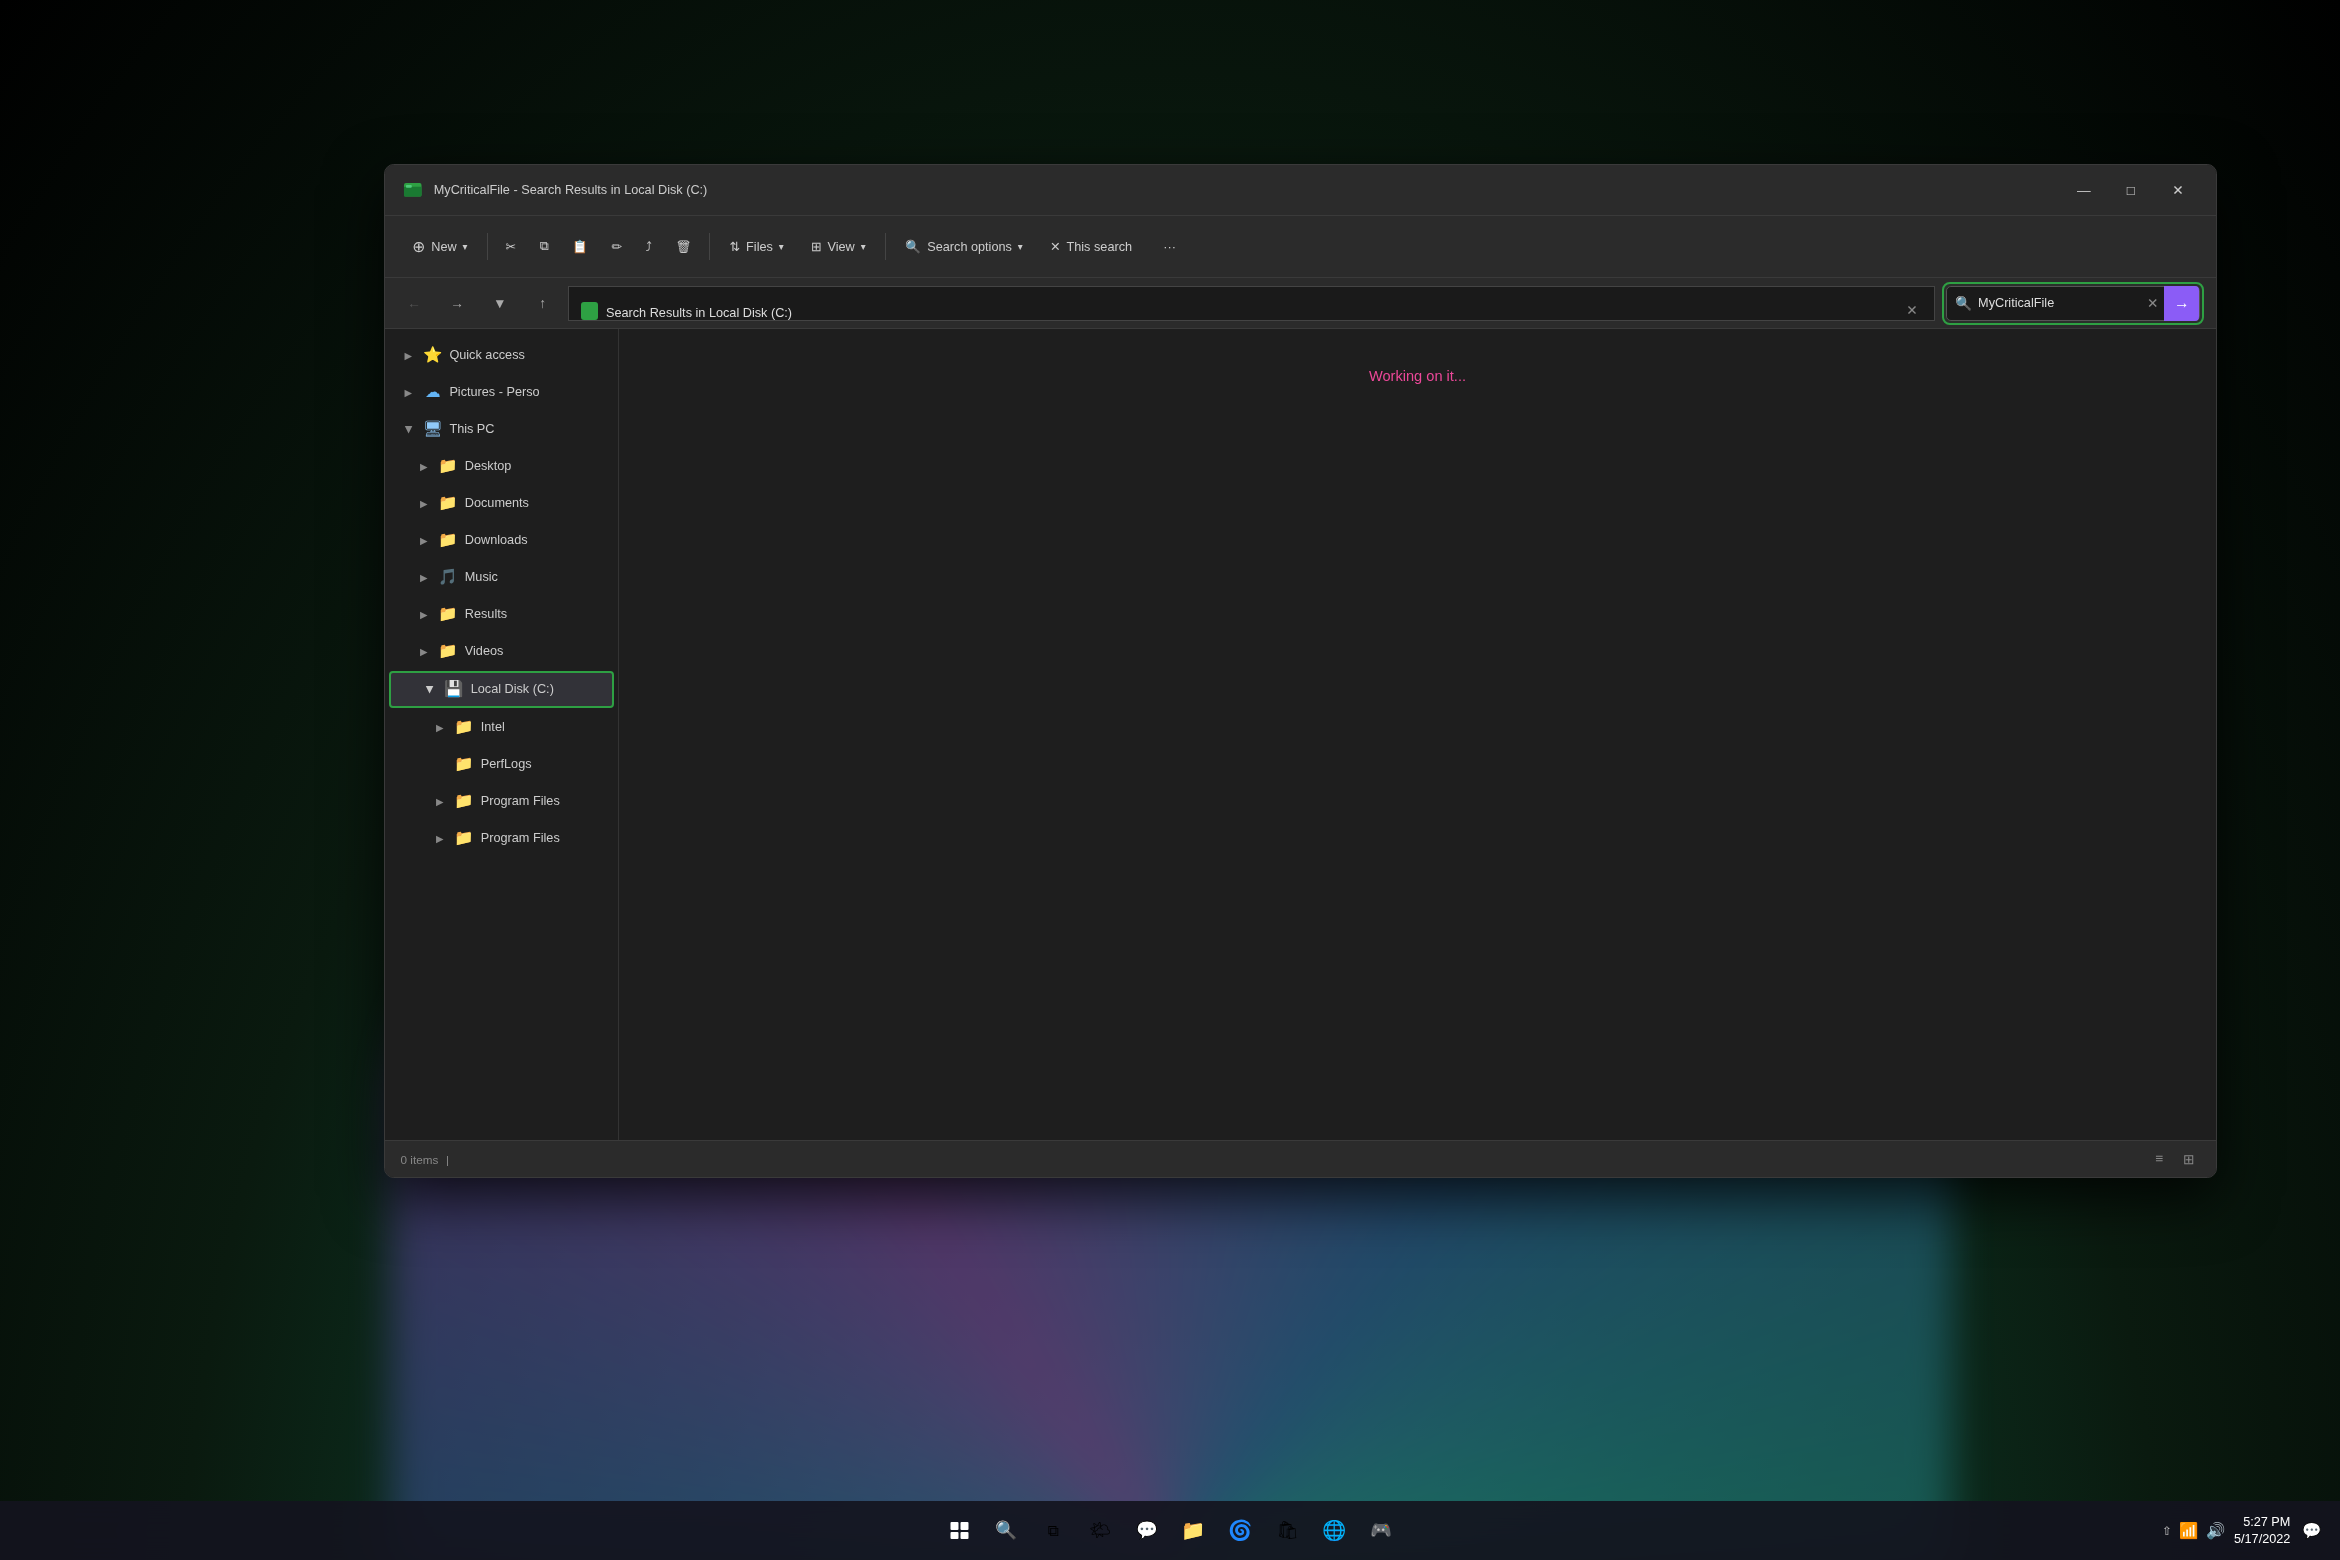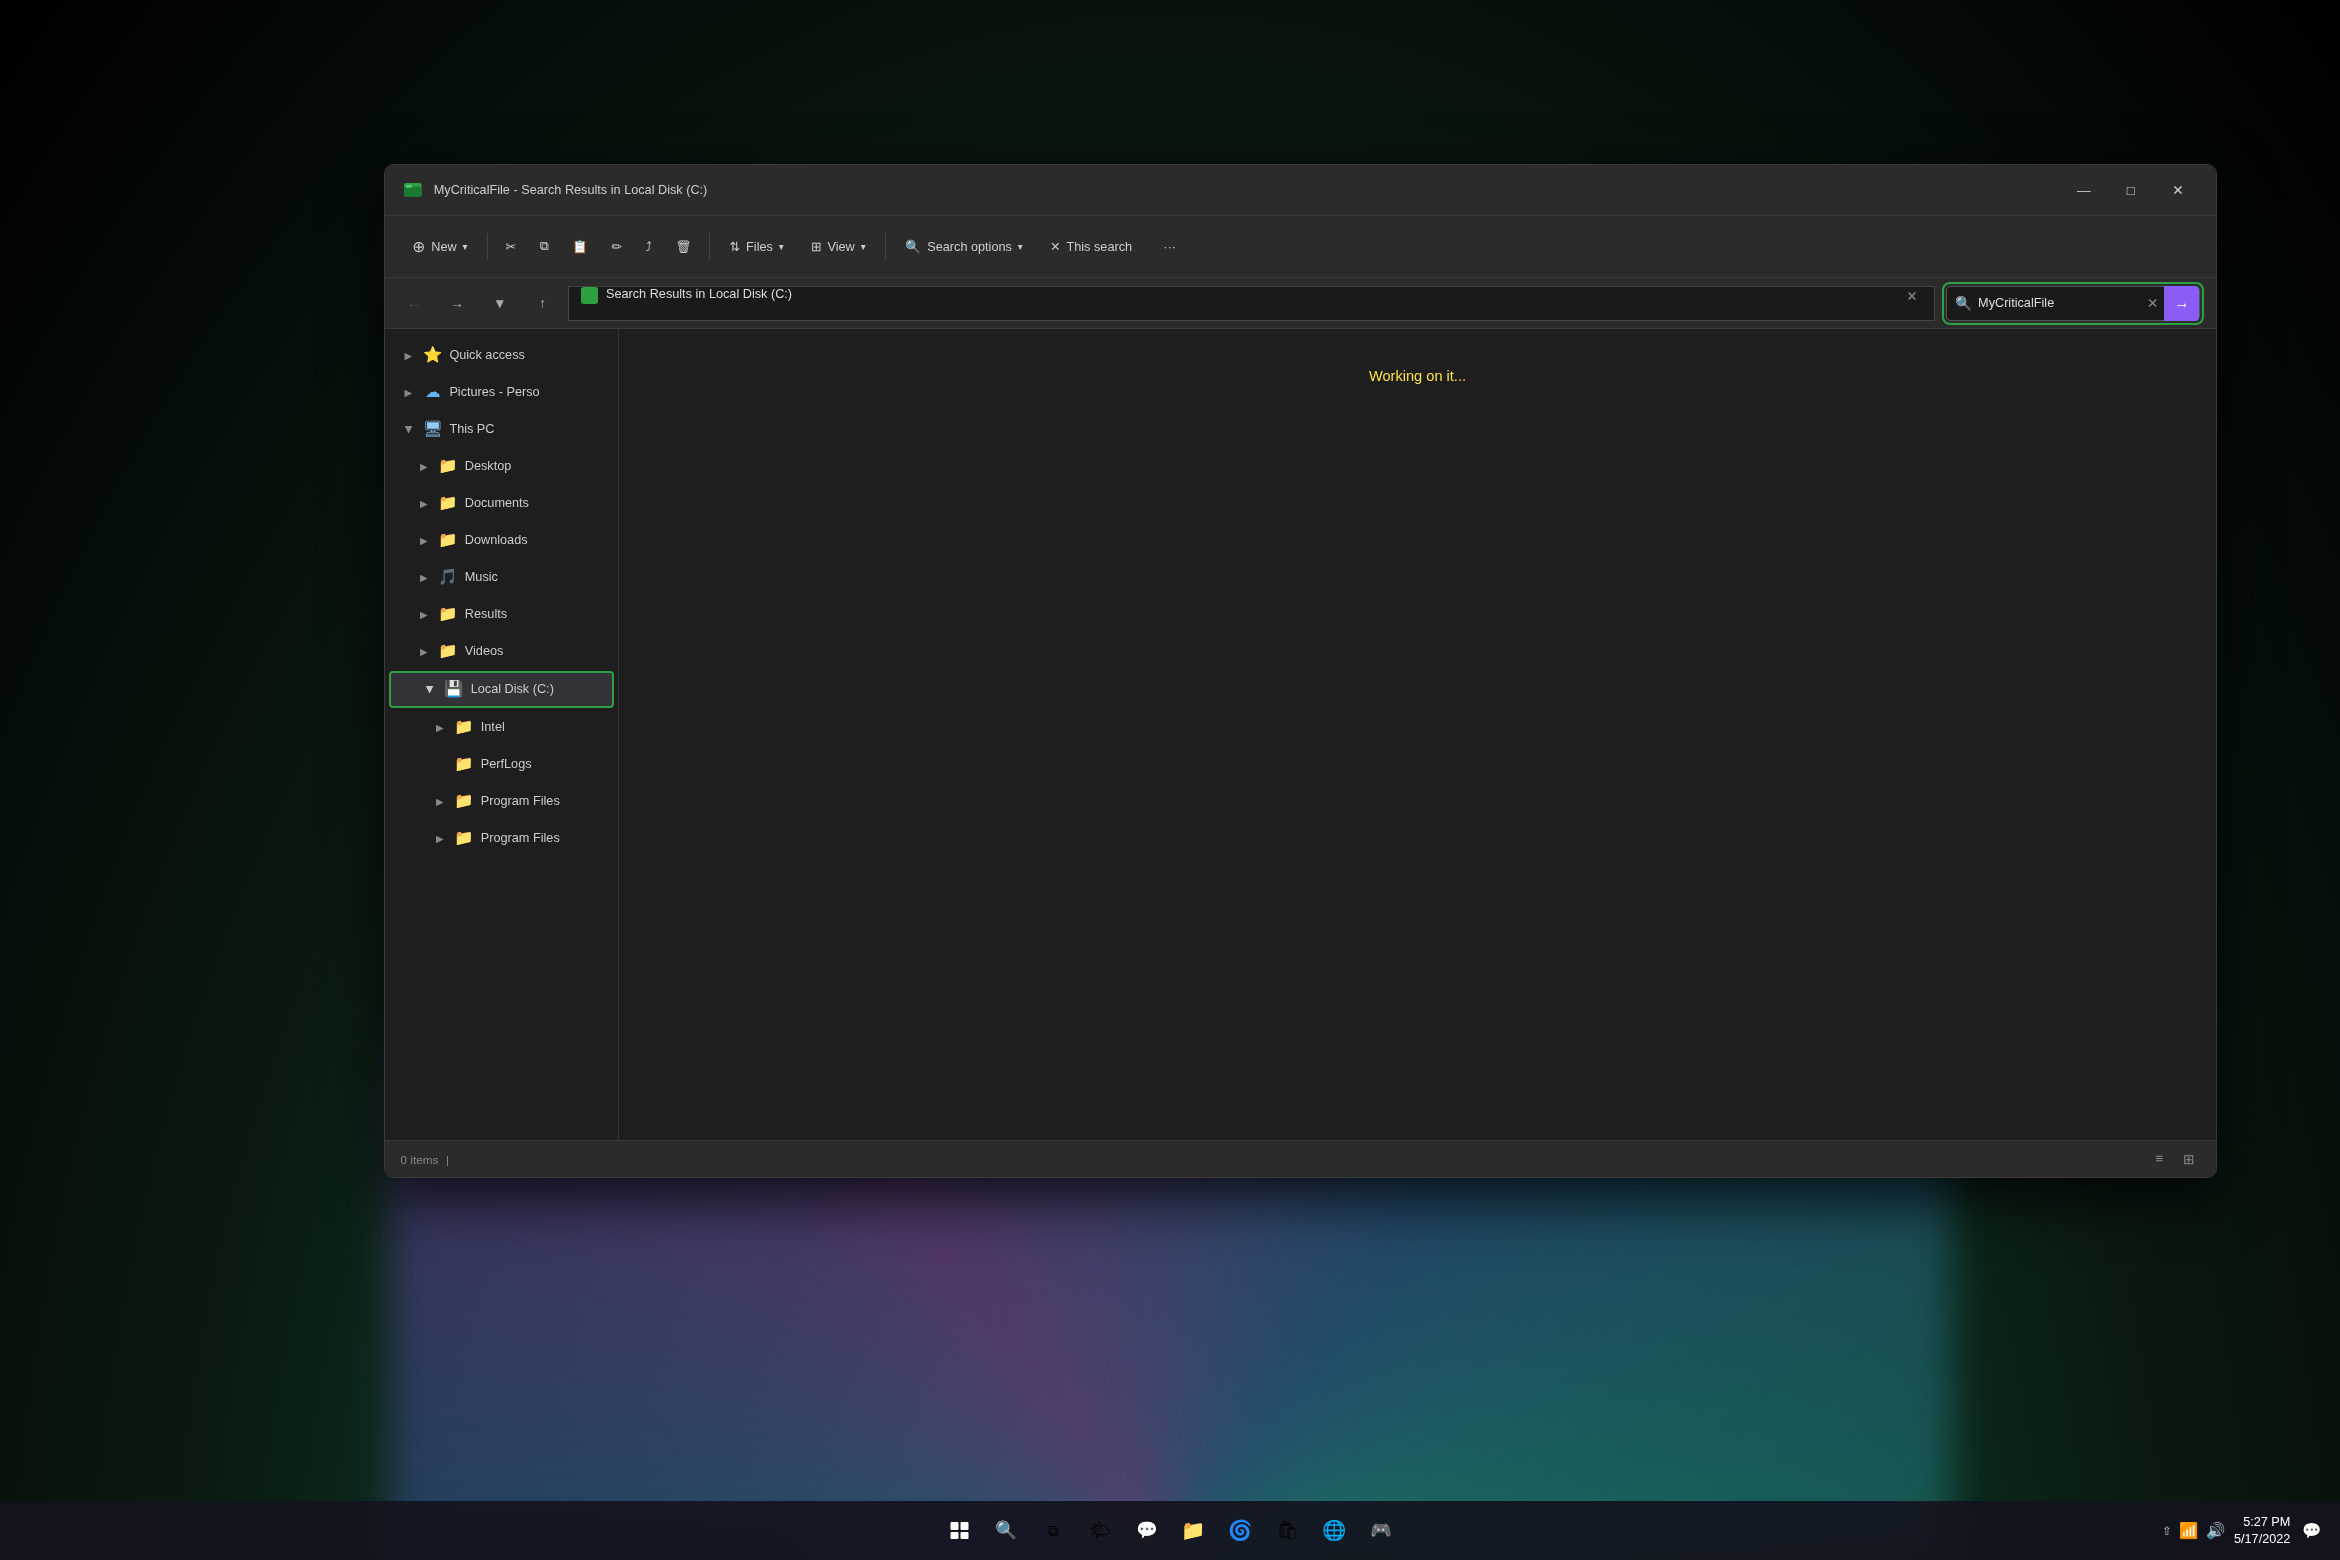--- a/index.html
+++ b/index.html
@@ -228,21 +228,21 @@
       cursor: default;
     }
 
     .address-bar {
       flex: 1;
       height: 35px;
       background: #1a1a1a;
       border-radius: 0;
       border: 1px solid #444;
       display: flex;
-      align-items: flex-start;
+      align-items: flex-end;
       padding: 0 11.7px;
       gap: 7.8px;
       cursor: pointer;
     }
 
     .address-bar-icon {
       width: 17.6px;
       height: 17.6px;
       background: #2ea043;
       border-radius: 2.9px;
@@ -371,21 +371,21 @@
       background: #1e1e1e;
       display: flex;
       flex-direction: column;
       align-items: center;
       justify-content: flex-start;
       padding-top: 39px;
     }
 
     .working-text {
       font-size: 14.6px;
-      color: #fde047;
+      color: #ec4899;
     }
 
     
     .status-bar {
       height: 37px;
       background: #2b2b2b;
       border-top: 1px solid #3a3a3a;
       display: flex;
       align-items: center;
       padding: 0 15.6px;

